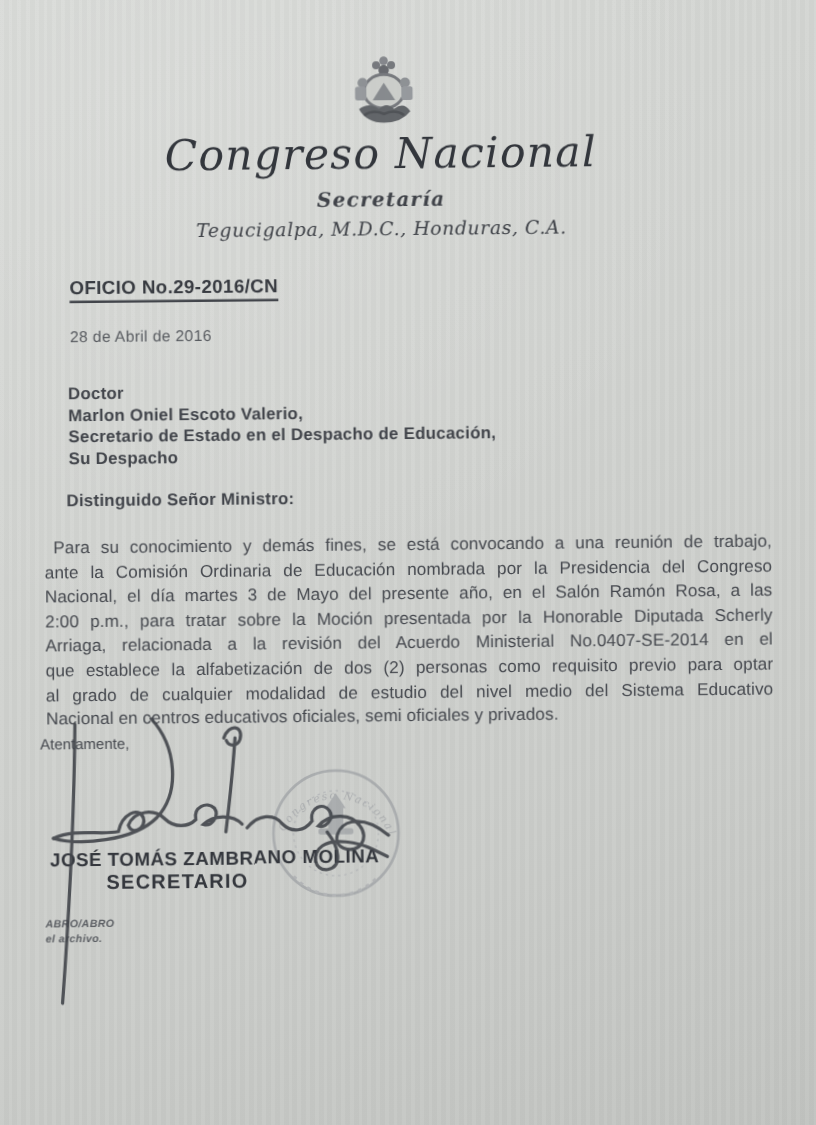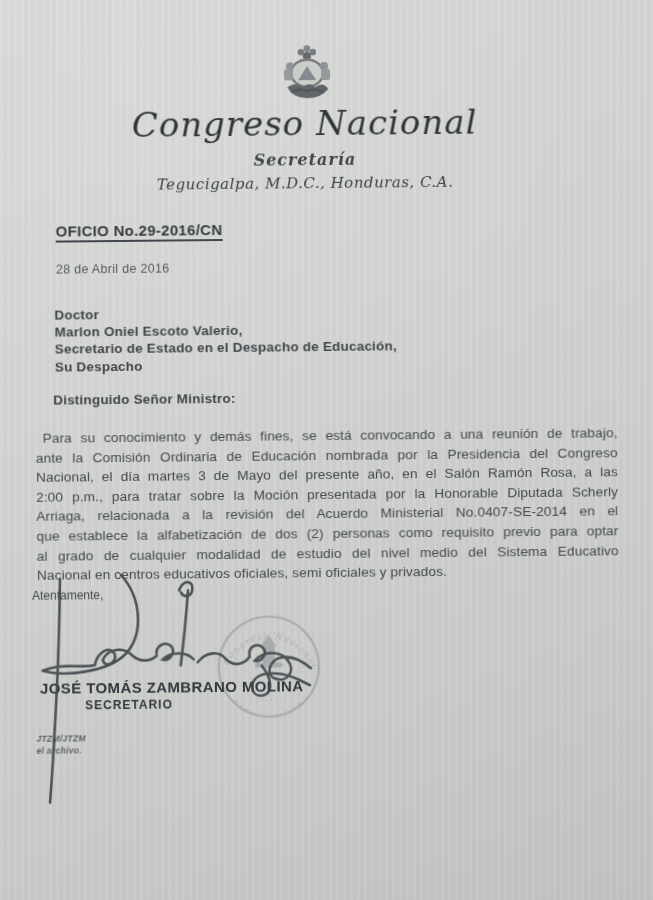--- a/index.html
+++ b/index.html
@@ -51,21 +51,21 @@
   .recipient{left:55px;top:304px;font-size:13.5px;font-weight:bold;line-height:17.2px;letter-spacing:.2px;color:#43464c;}
   .salutation{left:53px;top:390px;font-size:13.5px;font-weight:bold;letter-spacing:.2px;color:#43464c;}
   
   .body-block{left:35px;top:426px;width:582px;font-size:13.7px;line-height:19.6px;color:#46494f;letter-spacing:.1px;}
   .body-line{text-align:justify;text-align-last:justify;white-space:normal;}
   .body-line:first-child{padding-left:7px;}
   .body-line:last-child{text-align-last:left;}
   .closing{left:30px;top:586px;font-size:12px;color:#46494f;}
   
   .signer-name{left:37px;top:677px;font-size:15px;font-weight:bold;letter-spacing:.4px;color:#35383e;}
-  .signer-title{left:82px;top:696px;font-size:12px;font-weight:bold;letter-spacing:1px;color:#35383e;}
+  .signer-title{left:82px;top:696px;font-size:16px;font-weight:bold;letter-spacing:1px;color:#35383e;}
   .footer{left:33px;top:731px;font-size:8.5px;font-weight:bold;font-style:italic;color:#5d6065;line-height:11.5px;letter-spacing:.3px;}
   .overlay{position:absolute;inset:0;pointer-events:none;}
 </style>
 </head>
 <body>
 
 <div class="page">
   <div class="tilt">
 
     <svg class="abs crest" viewBox="0 0 58 64">
@@ -129,21 +129,21 @@
           <path d="M 52,38 L 60,26 L 68,38 Z"></path>
           <rect x="46" y="54" width="28" height="5" rx="2"></rect>
         </g>
       </g>
     </svg>
 
     <div class="abs signer-name">JOSÉ TOMÁS ZAMBRANO MOLINA</div>
     <div class="abs signer-title">SECRETARIO</div>
 
     <div class="abs footer">
-      <div>JTZM/JTZM</div>
+      <div>ABRO/ABRO</div>
       <div>el archivo.</div>
     </div>
 
     <svg class="overlay" viewBox="0 0 653 900">
       <g fill="none" stroke="#43464c" stroke-width="2.6" stroke-linecap="round" opacity="0.9" style="filter:blur(.35px)">
         <path d="M 58,577 C 57,635 53,715 46,800"></path>
         <path d="M 119,573 C 139,595 142,632 123,652 C 104,671 60,674 40,668"></path>
         <path d="M 40,668 C 58,660 76,666 92,663 C 95,649 108,643 112,652 C 115,660 103,667 100,658 C 105,646 121,645 129,653 C 137,661 148,660 154,654 C 152,644 163,639 169,645 C 173,651 167,660 160,658 C 168,650 184,650 191,658"></path>
         <path d="M 177,589 C 181,577 193,579 190,590 C 188,596 181,596 179,591"></path>
         <path d="M 186,589 C 184,614 181,641 178,664"></path>

